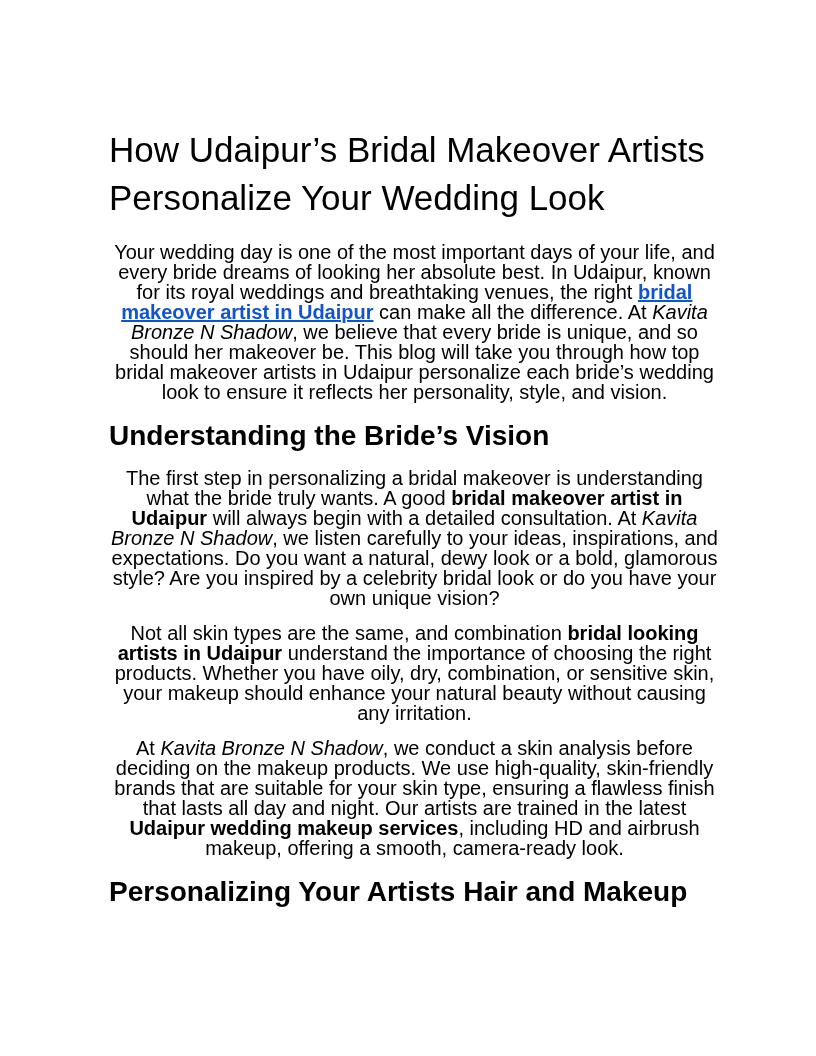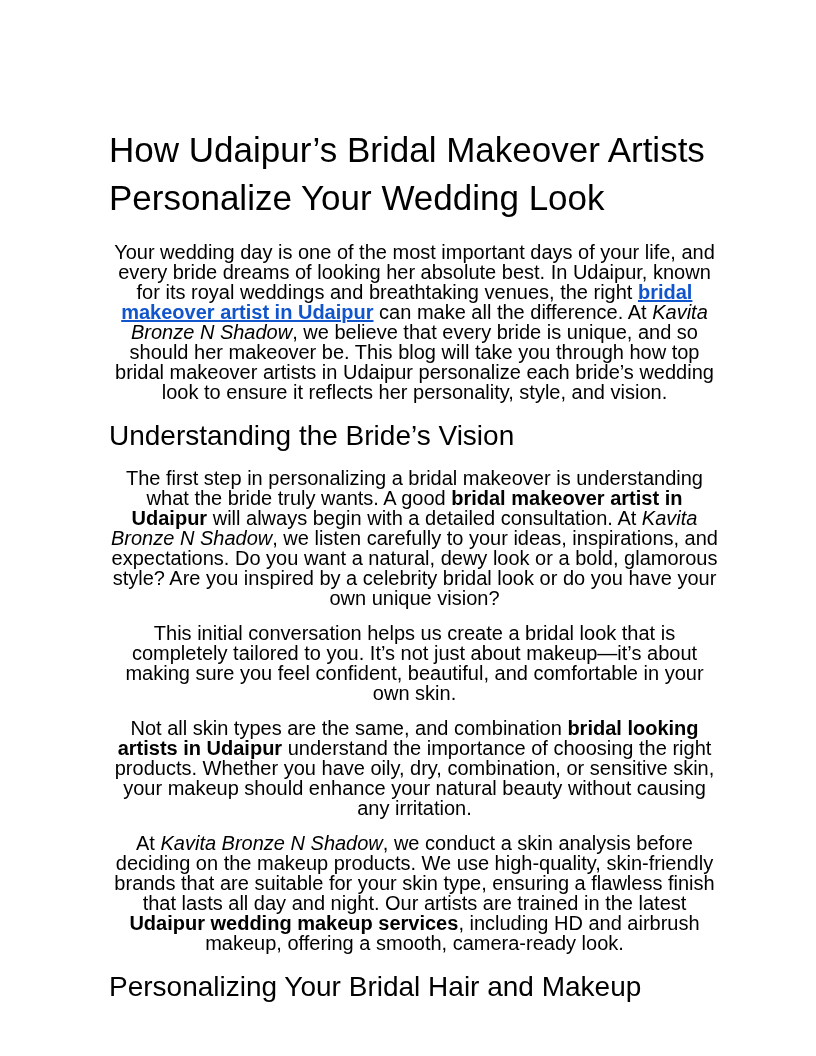--- a/index.html
+++ b/index.html
@@ -22,21 +22,21 @@
   .doc-title {
     font-size: 35px;
     line-height: 48px;
     font-weight: 400;
     letter-spacing: 0;
     margin: 0 0 20px 0;
   }
   .doc-heading {
     font-size: 28px;
     line-height: 36px;
-    font-weight: 400;
+    font-weight: 700;
     margin: 16px 0 14px 0;
   }
   .doc-para {
     font-size: 20px;
     line-height: 20px;
     font-weight: 400;
     margin: 0 0 15px 0;
     text-align: center;
   }
   .run-bold { font-weight: 700; }
@@ -50,18 +50,17 @@
 </style>
 </head>
 <body>
 
 <div class="page" style="background: rgb(255, 255, 255); color: rgb(0, 0, 0);">
   <div id="doc-content">
       <h1 class="doc-title"><span>How Udaipur’s Bridal Makeover Artists Personalize Your Wedding Look</span></h1>
       <p class="doc-para"><span>Your wedding day is one of the most important days of your life, and every bride dreams of looking her absolute best. In Udaipur, known for its royal weddings and breathtaking venues, the right </span><a class="run-link run-bold" href="#">bridal makeover artist in Udaipur</a><span> can make all the difference. At </span><span class="run-italic">Kavita Bronze N Shadow</span><span>, we believe that every bride is unique, and so should her makeover be. This blog will take you through how top bridal makeover artists in Udaipur personalize each bride’s wedding look to ensure it reflects her personality, style, and vision.</span></p>
       <h2 class="doc-heading"><span>Understanding the Bride’s Vision</span></h2>
       <p class="doc-para"><span>The first step in personalizing a bridal makeover is understanding what the bride truly wants. A good </span><span class="run-bold">bridal makeover artist in Udaipur</span><span> will always begin with a detailed consultation. At </span><span class="run-italic">Kavita Bronze N Shadow</span><span>, we listen carefully to your ideas, inspirations, and expectations. Do you want a natural, dewy look or a bold, glamorous style? Are you inspired by a celebrity bridal look or do you have your own unique vision?</span></p>
-      <p class="doc-para"><span>This initial conversation helps us create a bridal look that is completely tailored to you. It’s not just about makeup—it’s about making sure you feel confident, beautiful, and comfortable in your own skin.</span></p>
       <p class="doc-para"><span>Not all skin types are the same, and combination </span><span class="run-bold">bridal looking artists in Udaipur</span><span> understand the importance of choosing the right products. Whether you have oily, dry, combination, or sensitive skin, your makeup should enhance your natural beauty without causing any irritation.</span></p>
       <p class="doc-para"><span>At </span><span class="run-italic">Kavita Bronze N Shadow</span><span>, we conduct a skin analysis before deciding on the makeup products. We use high-quality, skin-friendly brands that are suitable for your skin type, ensuring a flawless finish that lasts all day and night. Our artists are trained in the latest </span><span class="run-bold">Udaipur wedding makeup services</span><span>, including HD and airbrush makeup, offering a smooth, camera-ready look.</span></p>
-      <h2 class="doc-heading"><span>Personalizing Your Bridal Hair and Makeup</span></h2>
+      <h2 class="doc-heading"><span>Personalizing Your Artists Hair and Makeup</span></h2>
     </div>
 </div>
 
 </body></html>

